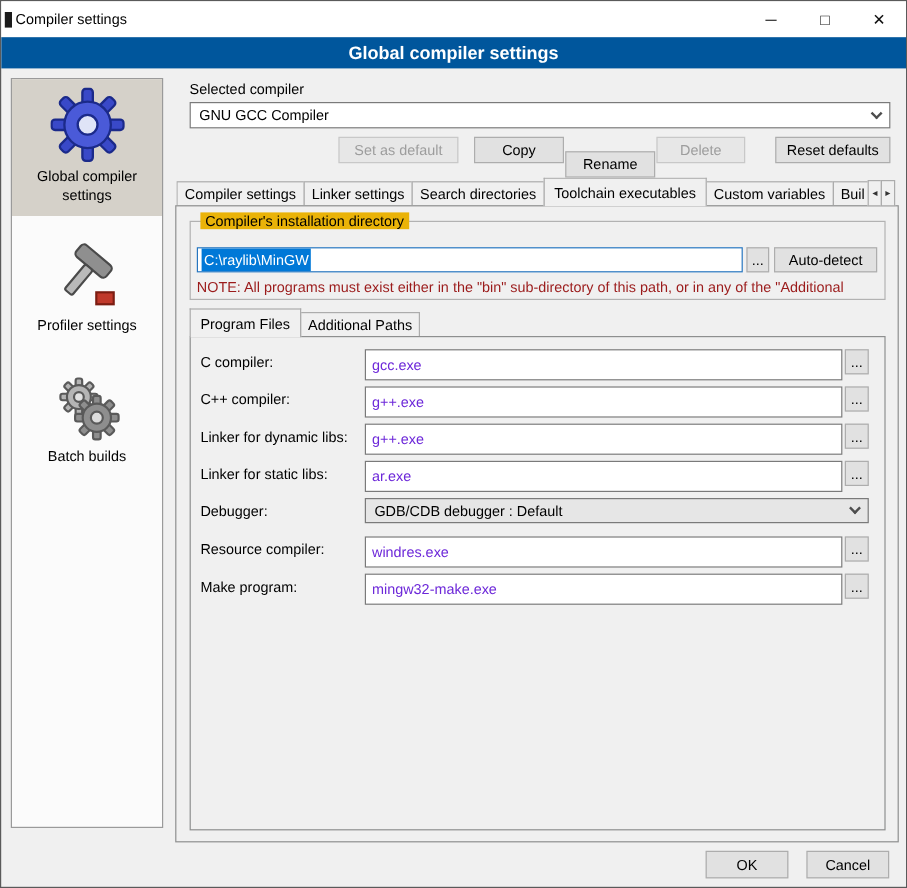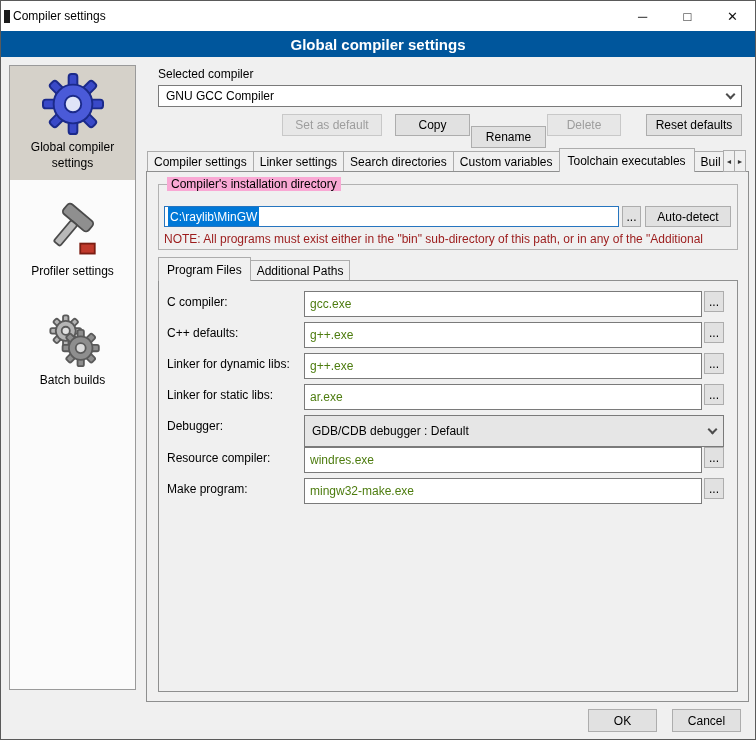--- a/index.html
+++ b/index.html
@@ -43,37 +43,37 @@
   .tab:first-child { margin-left:0; }
   .tab.active { height:24px; padding:0 8px; border-bottom:none; background:#f0f0f0; position:relative; z-index:3; }
   .tab-arrows { position:absolute; left:723px; top:149px; display:flex; z-index:4; }
   .arrow-btn { width:12px; height:22px; background:#f0f0f0; border:1px solid #acacac; margin-left:-1px;
                font-size:7px; color:#333; display:flex; align-items:center; justify-content:center; cursor:pointer; }
 
   .panel { position:absolute; left:145px; top:170px; width:603px; height:531px; background:#f0f0f0; border:1px solid #8e8f8f; }
 
   
   .groupbox { position:absolute; left:157px; top:183px; width:580px; height:66px; border:1px solid #b2b2b2; }
-  .groupbox-legend { position:absolute; left:8px; top:-8px; background:#f9a8d4; padding:0 4px; font-size:12px; color:#000; }
+  .groupbox-legend { position:absolute; left:8px; top:-8px; background:#eab308; padding:0 4px; font-size:12px; color:#000; }
 
   .dir-input { position:absolute; left:163px; top:205px; width:455px; height:21px; background:#fff; border:1px solid #2675bf;
                display:flex; align-items:center; padding:0 3px; font-size:12px; overflow:hidden; cursor:text; }
   .dir-input .sel { background:#0078d7; color:#fff; padding:17px 2px; }
   .note { position:absolute; left:163px; top:231px; width:572px; font-size:12px; color:#9b1b1b; white-space:nowrap; overflow:hidden; }
 
   
   .subtabstrip { position:absolute; left:157px; top:256px; height:24px; display:flex; align-items:flex-end; }
   .subpanel { position:absolute; left:157px; top:279px; width:580px; height:412px; background:#f0f0f0; border:1px solid #8e8f8f; }
 
   
   .frow-label { position:absolute; left:166px; font-size:12px; color:#000; }
   .finput { position:absolute; left:303px; width:398px; height:21px; background:#fff; border:1px solid #7a7a7a;
-            font-size:12px; font-family:"Liberation Sans",sans-serif; padding:12px 5px; color:#4d7c0f; }
+            font-size:12px; font-family:"Liberation Sans",sans-serif; padding:12px 5px; color:#6d28d9; }
   .fdots { width:20px; }
-  .fselect { position:absolute; left:303px; width:420px; height:32px; background:#e6e6e6; border:1px solid #7a7a7a;
+  .fselect { position:absolute; left:303px; width:420px; height:21px; background:#e6e6e6; border:1px solid #7a7a7a;
              display:flex; align-items:center; padding:0 7px; font-size:12px; cursor:pointer;justify-content:flex-end; }
 
   
   .ok  { left:587px; top:708px; width:69px; height:23px; }
   .cancel { left:671px; top:708px; width:69px; height:23px; }
 </style>
 </head>
 <body>
 
 <div class="window">
@@ -150,22 +150,22 @@
   <button class="btn disabled" style="left:281px; top:113px; width:100px;">Set as default</button>
   <button class="btn" style="left:394px; top:113px; width:75px;">Copy</button>
   <button class="btn" style="left:470px; top:125px; width:75px;">Rename</button>
   <button class="btn disabled" style="left:546px; top:113px; width:74px;">Delete</button>
   <button class="btn" style="left:645px; top:113px; width:96px;">Reset defaults</button>
 
   <div class="tabstrip">
     <div class="tab">Compiler settings</div>
     <div class="tab">Linker settings</div>
     <div class="tab">Search directories</div>
+    <div class="tab active">Toolchain executables</div>
     <div class="tab">Custom variables</div>
-    <div class="tab active">Toolchain executables</div>
     <div class="tab">Buil</div>
   </div>
   <div class="tab-arrows">
     <span class="arrow-btn">◄</span>
     <span class="arrow-btn">►</span>
   </div>
 
   <div class="panel"></div>
 
   <div class="groupbox">
@@ -181,21 +181,21 @@
   <div class="subtabstrip">
     <div class="tab active">Program Files</div>
     <div class="tab">Additional Paths</div>
   </div>
   <div class="subpanel"></div>
 
   <span class="frow-label" style="top:294px;">C compiler:</span>
   <input class="finput" style="top: 290px;" value="gcc.exe">
   <button class="btn fdots" style="left:703px; top:290px; height:21px;">...</button>
 
-  <span class="frow-label" style="top:325px;">C++ defaults:</span>
+  <span class="frow-label" style="top:325px;">C++ compiler:</span>
   <input class="finput" style="top: 321px;" value="g++.exe">
   <button class="btn fdots" style="left:703px; top:321px; height:21px;">...</button>
 
   <span class="frow-label" style="top:356px;">Linker for dynamic libs:</span>
   <input class="finput" style="top: 352px;" value="g++.exe">
   <button class="btn fdots" style="left:703px; top:352px; height:21px;">...</button>
 
   <span class="frow-label" style="top:387px;">Linker for static libs:</span>
   <input class="finput" style="top: 383px;" value="ar.exe">
   <button class="btn fdots" style="left:703px; top:383px; height:21px;">...</button>

